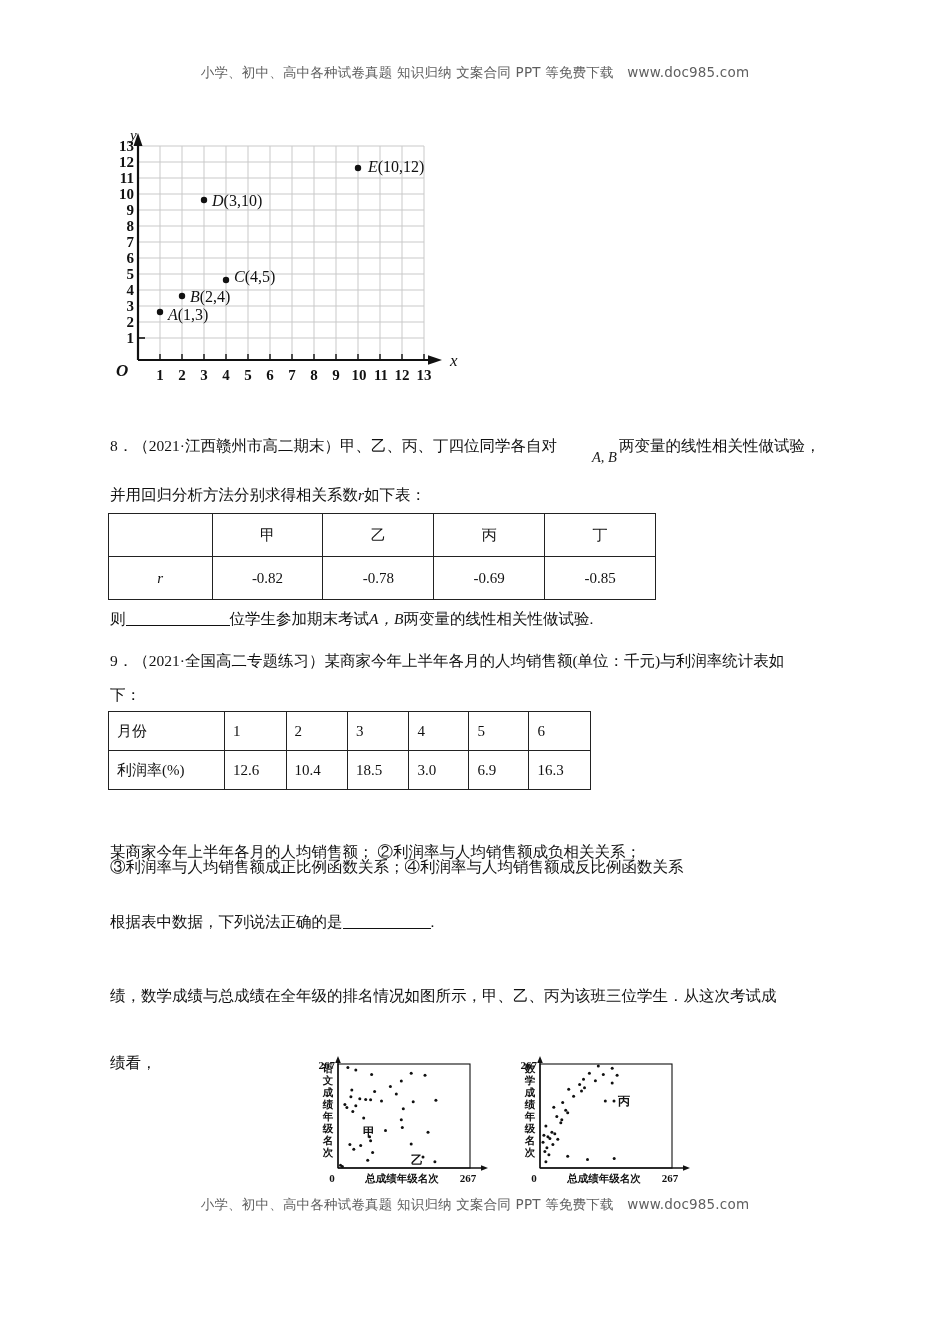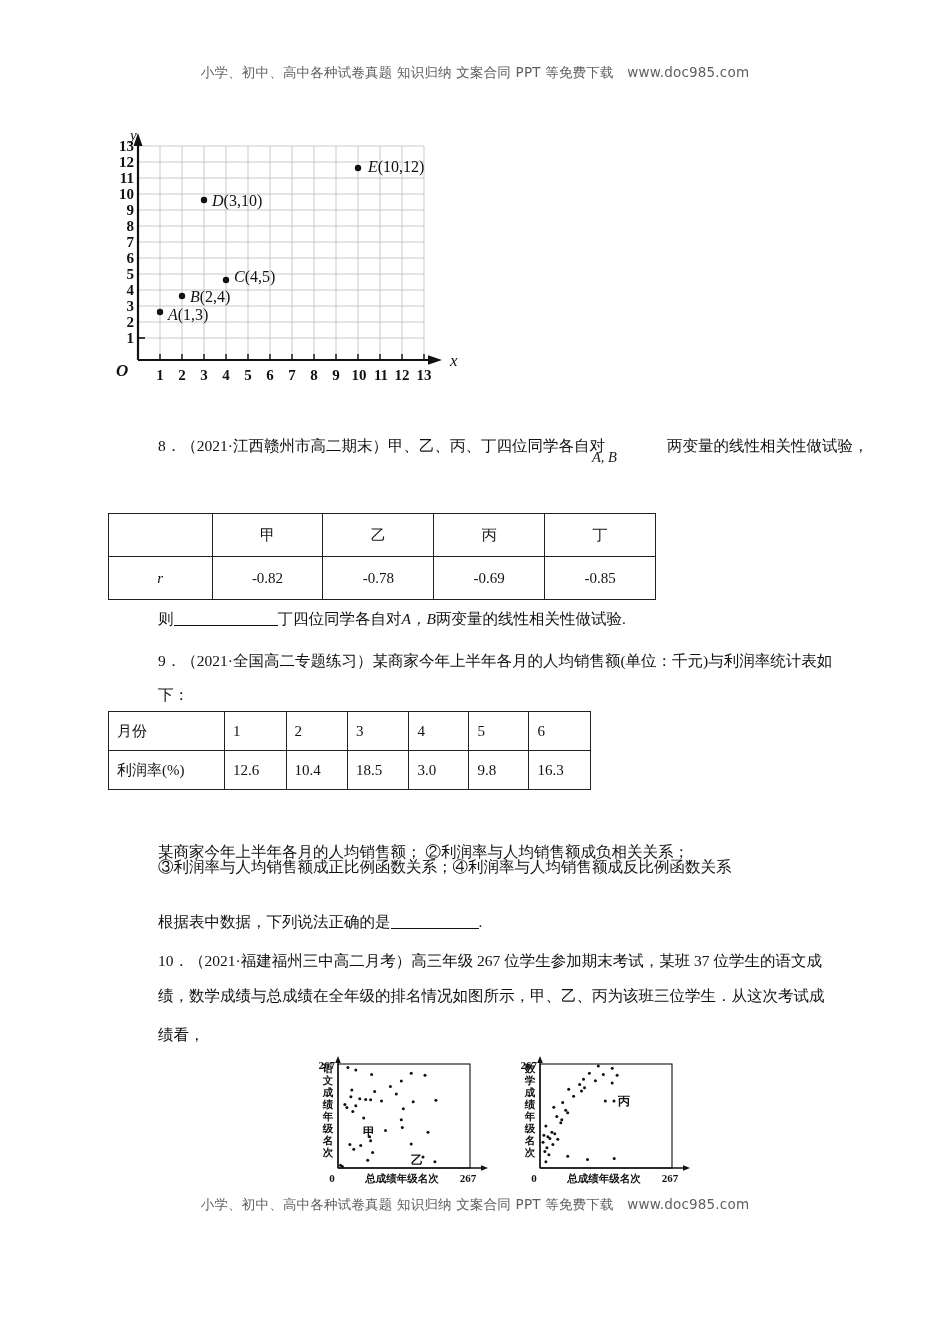--- a/index.html
+++ b/index.html
@@ -38,21 +38,20 @@
   #header-watermark { top: 64px; }
   #footer-watermark { top: 1196px; }
 
   
   .para {
     position: absolute;
     font-size: 15.5px;
     line-height: 21px;
     color: #111;
     white-space: nowrap;
-    margin-left: 48px;
   }
   .mi { font-style: italic; font-family: "Liberation Serif", serif; }
   .sup-var {
     position: absolute;
     font-style: italic;
     font-size: 14px;
     margin-top: 31px;
   }
   .blank-line {
     display: inline-block;
@@ -224,20 +223,23 @@
         <text x="256" y="44"><tspan font-style="italic">E</tspan>(10,12)</text>
       </g>
     </svg>
   </div>
 
   <div class="para" style="left:110px; top:435px;">
     <span>8．</span><span>（2021·江西赣州市高二期末）</span><span>甲、乙、丙、丁四位同学各自对</span><span style="display:inline-block; width:62px;"></span><span>两变量的线性相关性做试验，</span>
   </div>
   <div class="sup-var" style="left:592px; top:418px; font-size:14.5px;">A, B</div>
 
+  <div class="para" style="left:110px; top:484px;">
+    <span>并用回归分析方法分别求得相关系数</span><span class="mi">r</span><span>如下表：</span>
+  </div>
 
   <table class="doc-table" id="table-correlation">
     <tbody>
         <tr>
       <td class="c0"></td>
       <td class="cx">甲</td>
       <td class="cx">乙</td>
       <td class="cx">丙</td>
       <td class="cx">丁</td>
     </tr>
@@ -245,21 +247,21 @@
       <td class="c0 ital">r</td>
       <td class="cx">-0.82</td>
       <td class="cx">-0.78</td>
       <td class="cx">-0.69</td>
       <td class="cx">-0.85</td>
     </tr>
   </tbody>
     </table>
 
   <div class="para" style="left:110px; top:608px;">
-    <span>则</span><span class="blank-line" style="width:104px;"></span><span>丁四位同学各自对</span><span class="mi">A，B</span><span>两变量的线性相关性做试验.</span>
+    <span>则</span><span class="blank-line" style="width:104px;"></span><span>位学生参加期末考试</span><span class="mi">A，B</span><span>两变量的线性相关性做试验.</span>
   </div>
 
   <div class="para" style="left:110px; top:650px;">
     <span>9．</span><span>（2021·全国高二专题练习）</span><span>某商家今年上半年各月的人均销售额(单位：千元)与利润率统计表如</span>
   </div>
   <div class="para" style="left:110px; top:684px;">下：</div>
 
   <table class="doc-table" id="table-sales">
     <tbody>
         <tr>
@@ -270,37 +272,34 @@
       <td class="cx">4</td>
       <td class="cx">5</td>
       <td class="cx">6</td>
     </tr>
     <tr>
       <td class="c0">利润率(%)</td>
       <td class="cx">12.6</td>
       <td class="cx">10.4</td>
       <td class="cx">18.5</td>
       <td class="cx">3.0</td>
-      <td class="cx">9.8</td>
+      <td class="cx">6.9</td>
       <td class="cx">16.3</td>
     </tr>
   </tbody>
     </table>
 
   <div class="para" style="left:110px; top:841px;">某商家今年上半年各月的人均销售额；    ②利润率与人均销售额成负相关关系；</div>
   <div class="para" style="left:110px; top:856px;">③利润率与人均销售额成正比例函数关系；④利润率与人均销售额成反比例函数关系</div>
   <div class="para" style="left:110px; top:911px;font-family:Liberation Serif, serif;">
     <span>根据表中数据，下列说法正确的是</span><span class="blank-line" style="width:88px;"></span><span>.</span>
   </div>
 
-  <div class="para" style="left:110px; top:950px;">
-    <span>10．</span><span>（2021·福建福州三中高二月考）</span><span>高三年级 267 位学生参加期末考试，某班 37 位学生的语文成</span>
-  </div>
   <div class="para" style="left:110px; top:985px;">绩，数学成绩与总成绩在全年级的排名情况如图所示，甲、乙、丙为该班三位学生．从这次考试成</div>
-  <div class="para" style="left:110px; top:1024px;">绩看，</div>
+  <div class="para" style="left:110px; top:1052px;">绩看，</div>
 
   <div id="figure-scatter-pair">
     <svg width="400" height="132" viewBox="0 0 400 132" xmlns="http://www.w3.org/2000/svg">
 
       <g>
 
         <rect x="46" y="8" width="132" height="104" fill="none" stroke="#111" stroke-width="1.1"></rect>
 
         <line x1="46" y1="112" x2="46" y2="5" stroke="#111" stroke-width="1.4"></line>
         <line x1="46" y1="112" x2="190" y2="112" stroke="#111" stroke-width="1.4"></line>

